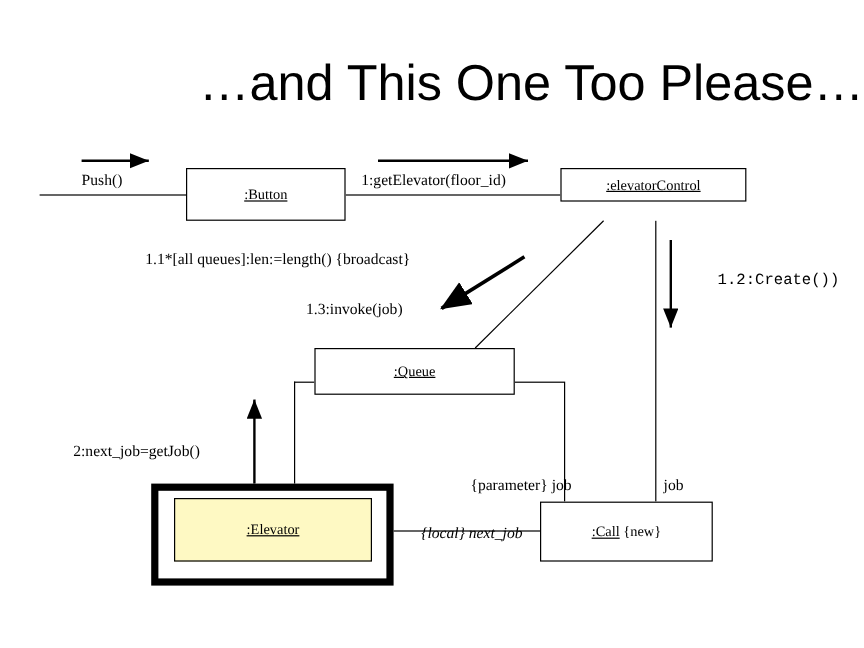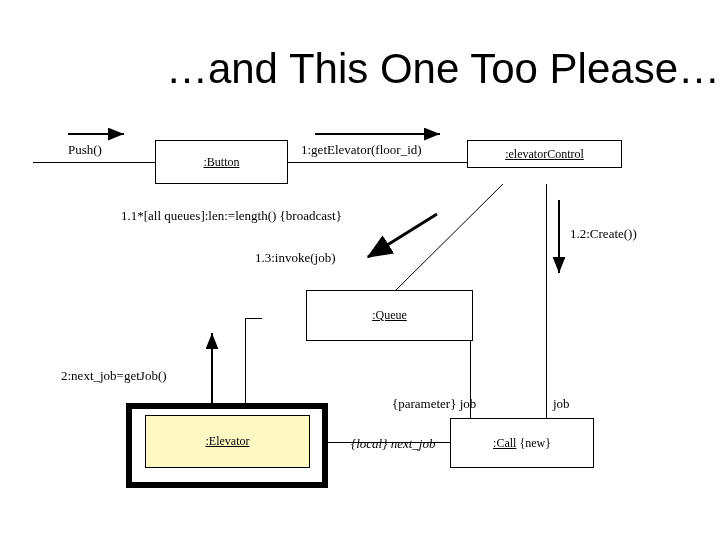--- a/index.html
+++ b/index.html
@@ -117,21 +117,21 @@
   <div class="line-h" style="left:310px; top:442px; width:153px;"></div>
 
   <div class="obj-box" style="left:155px; top:140px; width:133px; height:44px;">
     <span class="obj-label"><span class="u">:Button</span></span>
   </div>
 
   <div class="obj-box" style="left:467px; top:140px; width:155px; height:28px;">
     <span class="obj-label"><span class="u">:elevatorControl</span></span>
   </div>
 
-  <div class="obj-box" style="left:262px; top:290px; width:167px; height:51px;margin-left:44px;">
+  <div class="obj-box" style="left:262px; top:290px; width:167px; height:39px;">
     <span class="obj-label"><span class="u">:Queue</span></span>
   </div>
 
   <div class="active-outer" style="left:126px; top:403px; width:202px; height:85px;"></div>
   <div class="active-inner" style="left:145px; top:415px; width:165px; height:53px;">
     <span class="obj-label"><span class="u">:Elevator</span></span>
   </div>
 
   <div class="obj-box" style="left:450px; top:418px; width:144px; height:50px;">
     <span class="obj-label"><span class="u">:Call</span><span> {new}</span></span>
@@ -161,21 +161,21 @@
   </svg>
 
   <div class="lbl" style="left:68px; top:142px;">Push()</div>
 
   <div class="lbl" style="left:301px; top:142px;">1:getElevator(floor_id)</div>
 
   <div class="lbl" style="left:121px; top:208px;">1.1*[all queues]:len:=length() {broadcast}</div>
 
   <div class="lbl" style="left:255px; top:226px;margin-top:24px;">1.3:invoke(job)</div>
 
-  <div class="lbl" style="left:570px; top:226px;">1.2:Create())</div>
+  <div class="lbl" style="left:598px; top:226px;font-family:Liberation Mono, monospace;">1.2:Create())</div>
 
   <div class="lbl" style="left:61px; top:368px;text-align:right;">2:next_job=getJob()</div>
 
   <div class="lbl" style="left:392px; top:396px;">{parameter} job</div>
 
   <div class="lbl" style="left:553px; top:396px;">job</div>
 
   <div class="lbl" style="left:351px; top:436px;font-style:italic;">{local} next_job</div>
 
 </div>

